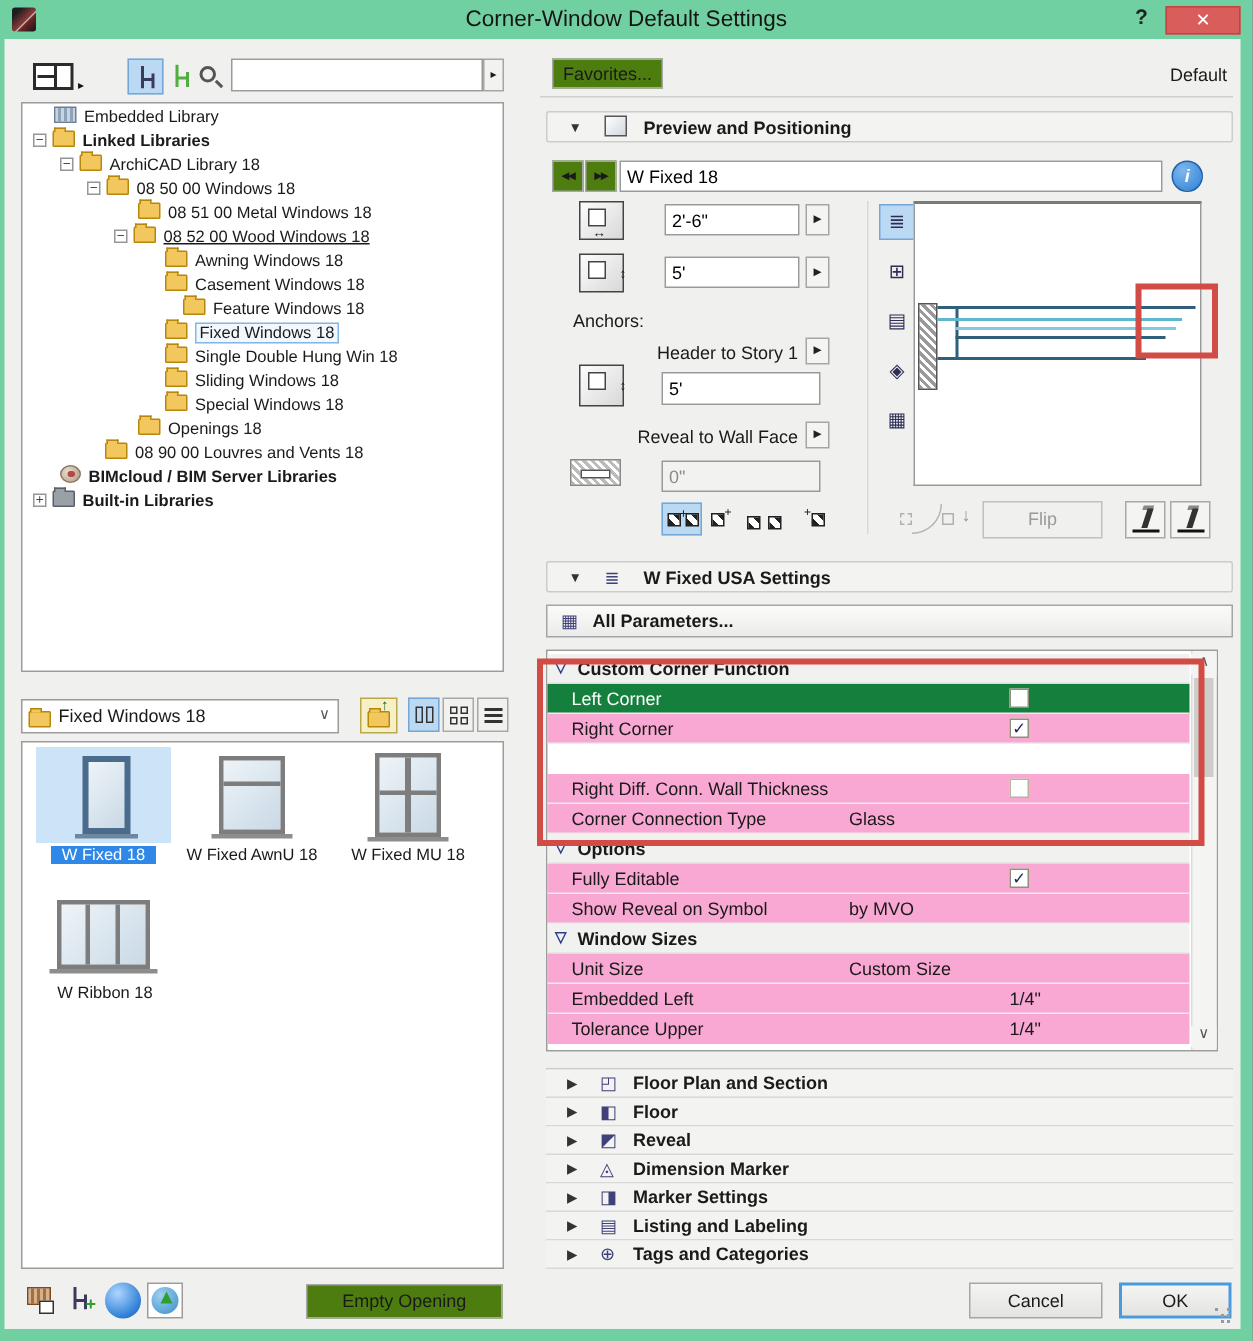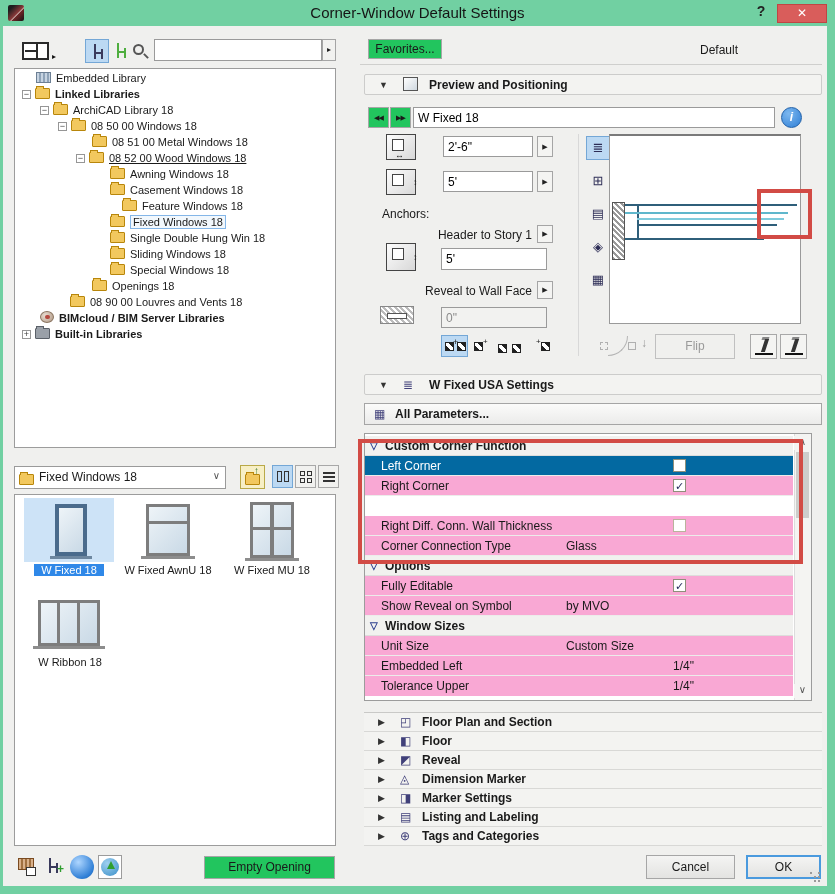--- a/index.html
+++ b/index.html
@@ -8,21 +8,21 @@
   .abs{position:absolute;}
   
   .frame{background:#71d0a2;}
   #titlebar{left:0;top:0;width:835px;height:26px;}
   #title{left:0;top:4px;width:835px;text-align:center;font-size:15px;color:#151515;}
   #logo{left:8px;top:5px;width:16px;height:16px;background:linear-gradient(135deg,#1e1e1e 20%,#8d3a3a 55%,#d8cfc8 58%,#6e2727 62%,#141414);border-radius:2px;}
   #helpbtn{left:752px;top:3px;width:18px;height:20px;font-weight:bold;font-size:14px;text-align:center;color:#222;}
   #closebtn{left:777px;top:4px;width:50px;height:19px;background:#d95d5b;border:1px solid #c04543;color:#fff;text-align:center;font-size:12px;line-height:17px;}
   
   .box{background:#fff;border:1px solid #9c9c9c;}
-  .btn{background:#22c55e;border:1px solid #a6a6a6;text-align:center;color:#1a1a1a;}
+  .btn{background:#4d7c0f;border:1px solid #a6a6a6;text-align:center;color:#1a1a1a;}
   .field{background:#fff;border:1px solid #9a9a9a;font-family:"Liberation Sans",sans-serif;font-size:12px;padding:1px 4px;}
   .flybtn{width:16px;height:21px;background:#f4f4f2;border:1px solid #a5a5a5;font-size:7px;line-height:19px;text-align:center;color:#222;}
   .sechead{background:#f3f3f1;border:1px solid #cccccb;border-radius:2px;height:21px;}
   .sechead .t{position:absolute;left:14px;top:5px;font-size:9px;color:#333;}
   .sechead .lbl{position:absolute;left:64px;top:3px;font-weight:bold;}
   .selblue{background:#bcd9f3;border:1px solid #74a7d6;}
   .dis{color:#9a9a9a;}
   
   .trow{position:absolute;left:18px;height:16px;font-size:11px;line-height:16px;white-space:nowrap;}
   .trow .expander{display:inline-block;width:9px;height:9px;border:1px solid #969696;background:#fff;font-size:9px;line-height:7px;text-align:center;color:#444;margin-right:4px;vertical-align:1px;}
@@ -43,21 +43,21 @@
   
   .prow{position:absolute;left:365px;width:428px;height:20px;line-height:20px;border-bottom:1px solid #ececea;background:#f9a8d4;}
   .prow.group{background:#f1f1ef;font-weight:bold;border-bottom:1px solid #dddddb;}
   .prow .lab{position:absolute;left:16px;top:0;}
   .prow.group .lab{left:20px;}
   .prow .mid{position:absolute;left:201px;top:0;}
   .prow .rightv{position:absolute;left:308px;top:0;}
   .prow .gt{position:absolute;left:5px;top:0;color:#2c3f8f;font-size:10px;}
   .cb{position:absolute;left:308px;top:3px;width:13px;height:13px;background:#fff;border:1px solid #8f8f7a;font-size:11px;line-height:12px;text-align:center;color:#1d2257;}
   .cb.off{border-color:#b9b39c;}
-  .rowsel{background:#0369a1;color:#fff;}
+  .rowsel{background:#15803d;color:#fff;}
   .rowsel .lab{color:#fff;}
   
   .csec{position:absolute;left:364px;width:458px;height:19px;background:#f3f3f1;border-bottom:1px solid #d8d8d6;line-height:19px;}
   .csec .ar{position:absolute;left:14px;top:0;font-size:9px;color:#333;}
   .csec .ic{position:absolute;left:36px;top:2px;color:#40407a;font-size:12px;line-height:15px;}
   .csec .lbl{position:absolute;left:58px;top:0;font-weight:bold;}
   
   .miniicon{position:absolute;color:#40407a;}
   .magnifier{position:absolute;width:11px;height:11px;border:2px solid #555;border-radius:50%;}
   .magnifier::after{content:"";position:absolute;left:8px;top:9px;width:6px;height:2px;background:#555;transform:rotate(45deg);}
@@ -194,21 +194,21 @@
     <span style="position:absolute;left:13px;top:6px;color:#2f9e2f;font-weight:bold;font-size:12px;">+</span>
   </div>
   <div class="abs" style="left:70px;top:855px;width:24px;height:24px;border-radius:50%;background:radial-gradient(circle at 35% 30%,#aed6ff,#2f7fd6 70%,#1a5aa8);"></div>
   <div class="abs" style="left:98px;top:855px;width:24px;height:24px;border:1px solid #9c9c9c;background:#fff;">
     <div class="abs" style="left:2px;top:2px;width:18px;height:18px;border-radius:50%;background:radial-gradient(circle at 35% 30%,#9fd0f0,#3a8fc8);"></div>
     <div class="abs" style="left:8px;top:5px;width:0;height:0;border-left:4px solid transparent;border-right:4px solid transparent;border-bottom:8px solid #2f9e2f;"></div>
   </div>
   <div class="abs btn" style="left:204px;top:856px;width:131px;height:23px;line-height:21px;">Empty Opening</div>
 
   <div class="abs btn" style="left:368px;top:39px;width:74px;height:20px;line-height:18px;">Favorites...</div>
-  <div class="abs" style="left:700px;top:43px;width:118px;">Default</div>
+  <div class="abs" style="left:700px;top:43px;width:118px;text-align:right;">Default</div>
   <div class="abs" style="left:360px;top:64px;width:462px;height:1px;background:#cfcfcd;"></div>
 
   <div class="abs sechead" style="left:364px;top:74px;width:458px;">
     <span class="t">▼</span>
     <span style="position:absolute;left:38px;top:2px;width:15px;height:14px;border:1px solid #555;background:linear-gradient(135deg,#fff,#cfd8e0);"></span>
     <span class="lbl">Preview and Positioning</span>
   </div>
 
   <div class="abs btn" style="left:368px;top:107px;width:21px;height:21px;font-size:7px;line-height:19px;letter-spacing:-1px;">◀◀</div>
   <div class="abs btn" style="left:390px;top:107px;width:21px;height:21px;font-size:7px;line-height:19px;letter-spacing:-1px;">▶▶</div>

